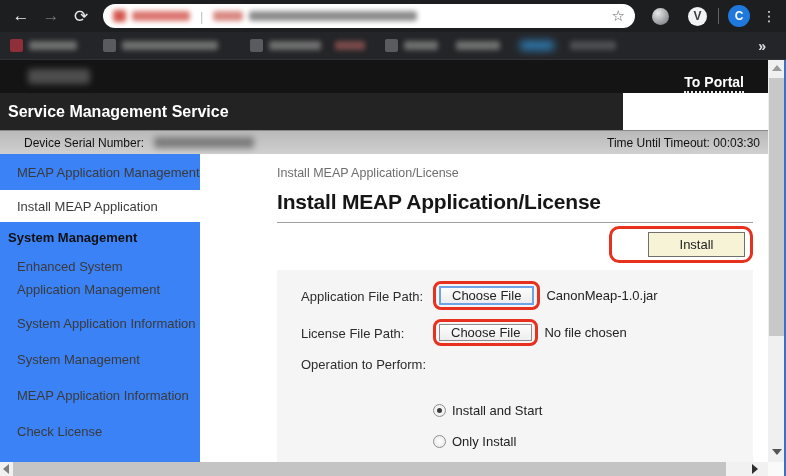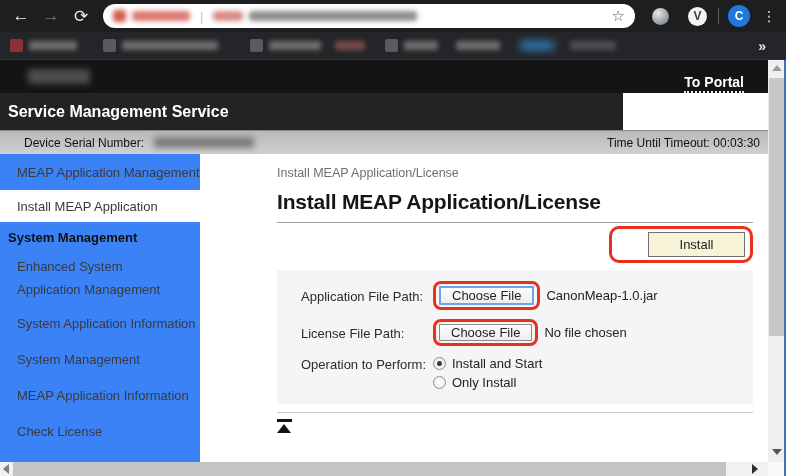--- a/index.html
+++ b/index.html
@@ -59,21 +59,21 @@
   .install-btn { width:97px; height:25px; background:#f6f3d7; border:1px solid #6f6f6f; font-size:13px; color:#1c1c1c; font-family:"Liberation Sans",sans-serif; cursor:pointer;margin-left:31px; }
   .form-panel { background:#f5f5f5; margin-top:2px; padding:11px 0 14px 24px; width:476px; }
   .frow { display:flex; margin-bottom:9px; font-size:13px; color:#2c2c2c; align-items:center; }
   .frow.top { align-items:flex-start; margin-bottom:0; }
   .flabel { width:132px; flex:0 0 132px; padding-top:2px; }
   .annot.cf-wrap { padding:2px 3px; border-width:3px; border-radius:8px; margin-right:6px; }
   .cf-btn { font-size:13px; color:#222; background:linear-gradient(#fdfdfd,#ededed); padding:0 11px; font-family:"Liberation Sans",sans-serif; cursor:pointer; }
   .cf-btn.focus { border:2px solid #6ea3e8; }
   .cf-btn.plain { border:1px solid #8d8d8d; }
   .fval { font-size:13px; color:#222;text-align:right; }
-  .radio-group { display:flex; flex-direction:column; gap:4px; padding-top:1px; }
+  .radio-group { display:flex; flex-direction:column; gap:16px; padding-top:1px;margin-top:47px; }
   .radio-line { display:flex; align-items:center; gap:6px; cursor:pointer; }
   .radio { width:13px; height:13px; border-radius:50%; border:1px solid #8f8f8f; background:radial-gradient(#fff,#e6e6e6); position:relative; }
   .radio.on::after { content:""; position:absolute; left:3px; top:3px; width:5px; height:5px; border-radius:50%; background:#3a3a3a; }
   .divider { border-top:1px solid #c9c9c9; margin-top:8px; width:476px; }
   .top-icon { margin-top:6px; width:15px; cursor:pointer; }
   .top-icon .bar { height:3px; background:#141414; }
   .top-icon .tri { width:0; height:0; border-left:7.5px solid transparent; border-right:7.5px solid transparent; border-bottom:9px solid #141414; margin-top:2px; }
 
   
   .vscroll { position:absolute; left:768px; top:60px; width:18px; height:402px; background:#f0f0f0; }

